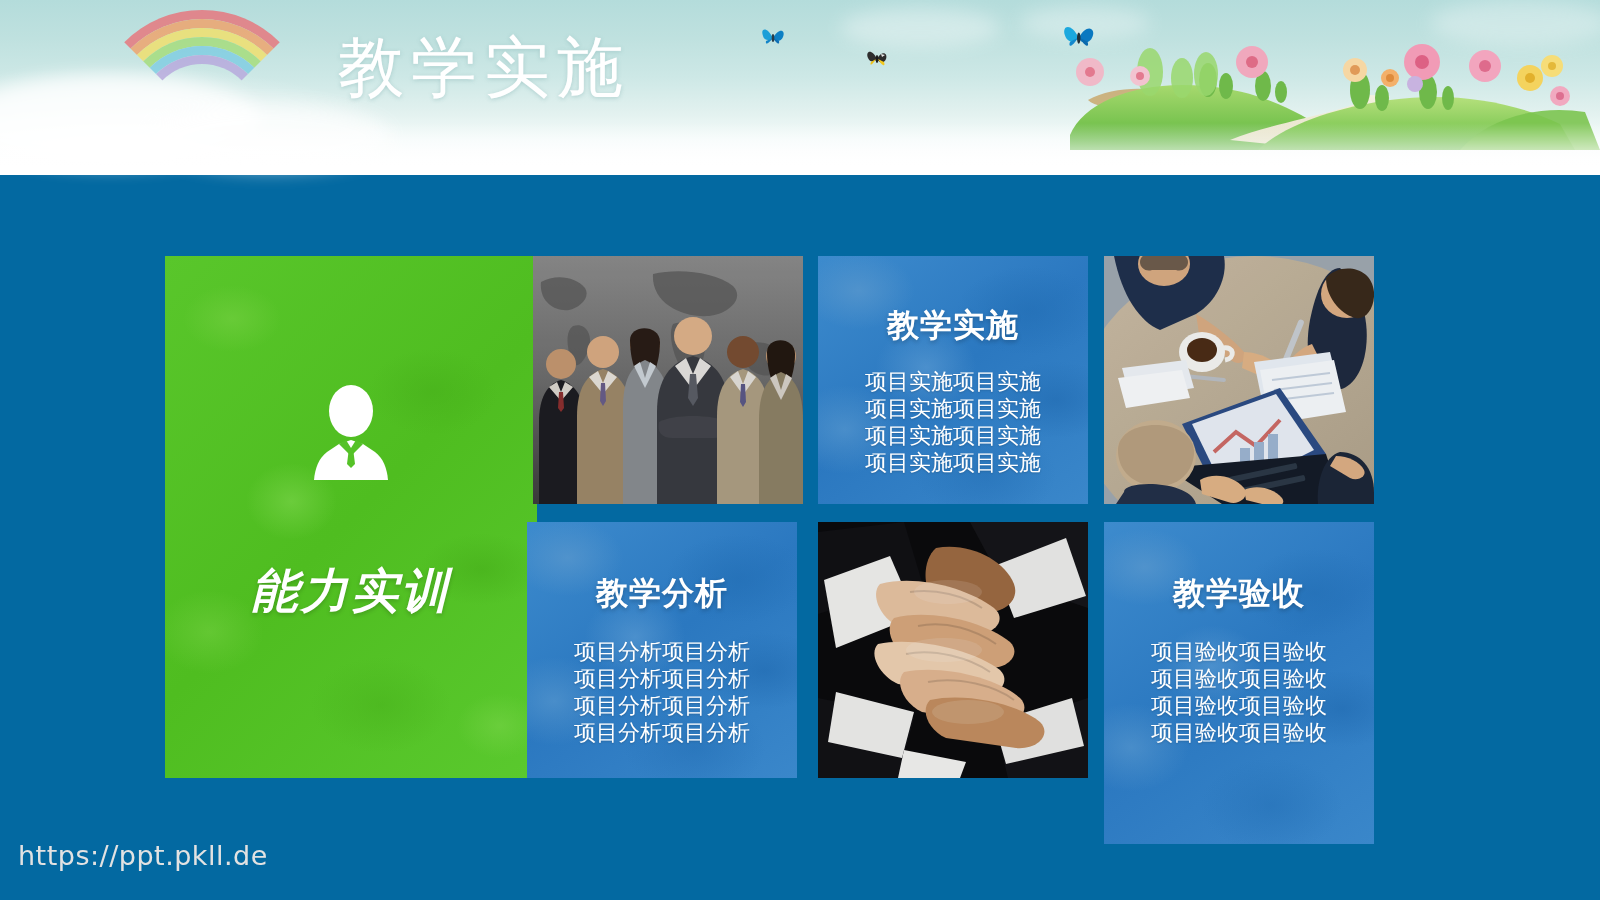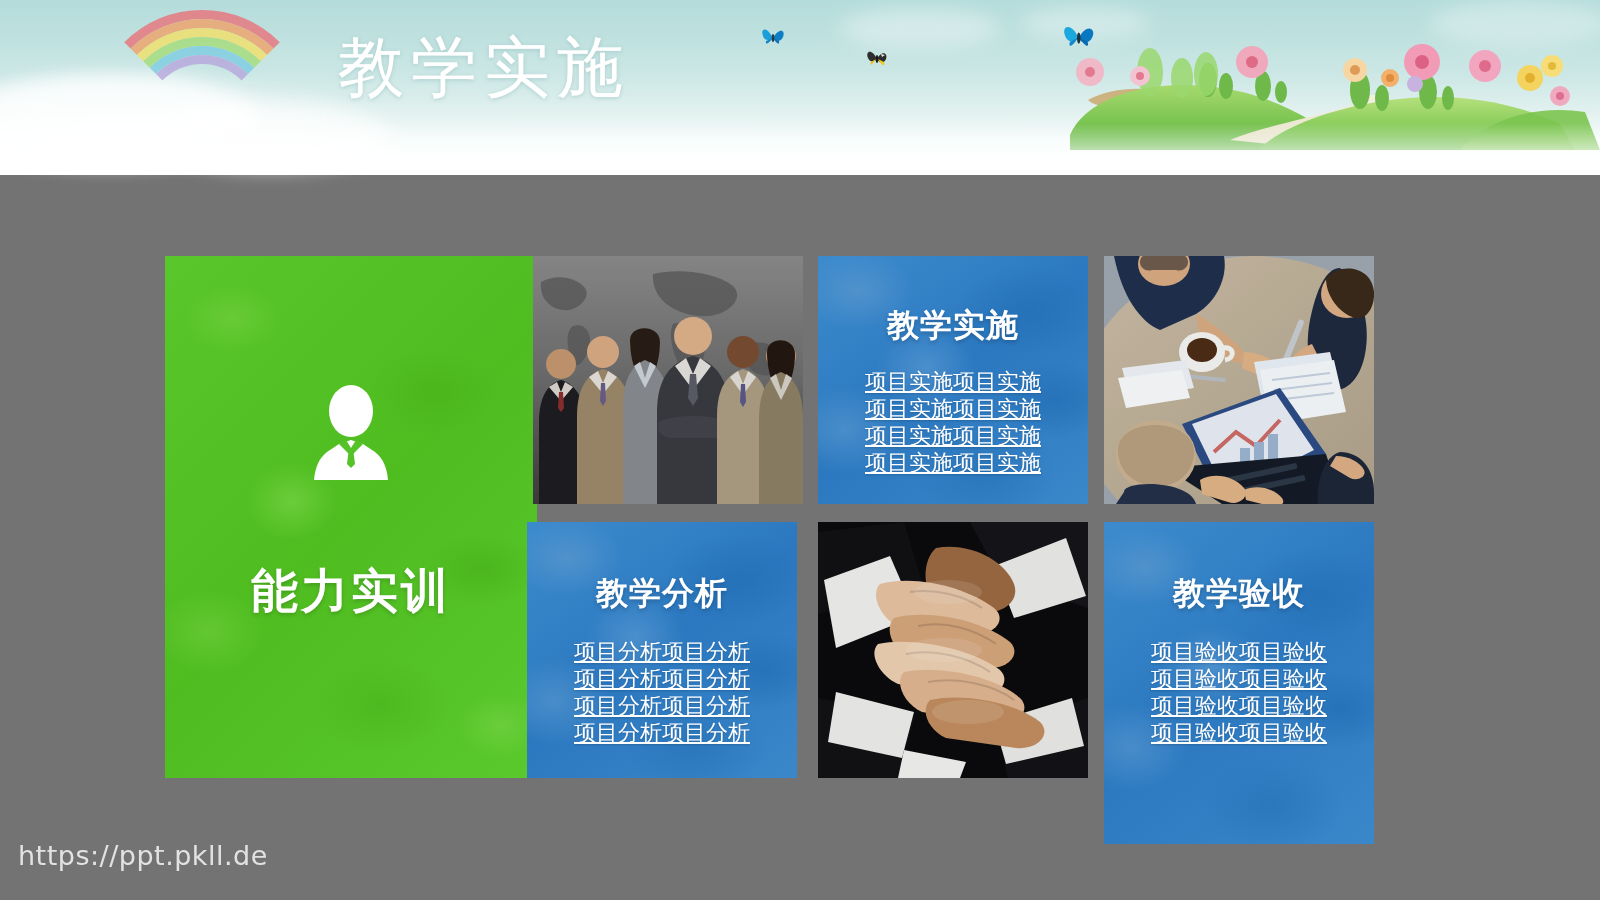--- a/index.html
+++ b/index.html
@@ -9,21 +9,21 @@
     height: 900px;
     overflow: hidden;
     background: #ffffff;
     font-family: "Liberation Sans", "DejaVu Sans", sans-serif;
   }
 
   #slide {
     position: relative;
     width: 1600px;
     height: 900px;
-    background: #737373;
+    background: #0369a1;
     overflow: hidden;
   }
 
   
   .header-band {
     position: absolute;
     left: 0; top: 0;
     width: 1600px; height: 175px;
     background:
       radial-gradient(ellipse 420px 120px at 120px 150px, rgba(255,255,255,0.95) 0%, rgba(255,255,255,0.0) 70%),
@@ -113,20 +113,21 @@
       radial-gradient(ellipse 90px 60px at 72% 26%, rgba(70,175,26,0.55) 0%, rgba(70,175,26,0) 72%),
       radial-gradient(ellipse 65px 55px at 34% 47%, rgba(118,210,70,0.70) 0%, rgba(118,210,70,0) 70%),
       radial-gradient(ellipse 85px 50px at 85% 60%, rgba(68,172,24,0.55) 0%, rgba(68,172,24,0) 72%),
       radial-gradient(ellipse 75px 58px at 12% 72%, rgba(112,206,62,0.6) 0%, rgba(112,206,62,0) 72%),
       radial-gradient(ellipse 95px 65px at 58% 86%, rgba(72,178,28,0.55) 0%, rgba(72,178,28,0) 74%),
       radial-gradient(ellipse 60px 45px at 90% 90%, rgba(120,212,72,0.55) 0%, rgba(120,212,72,0) 72%),
       linear-gradient(135deg, #59c62b 0%, #4fbd20 50%, #5ac92e 100%);
     display: flex;
     flex-direction: column;
     align-items: center;
+    font-style: italic;
   }
   .green-icon {
     margin-top: 128px;
     width: 92px; height: 100px;
   }
   .green-label {
     margin-top: 76px;
     font-size: 47px;
     font-weight: 700;
     color: #ffffff;
@@ -157,21 +158,20 @@
     text-shadow: 0 2px 4px rgba(0,0,0,0.22);
     font-family: "DejaVu Sans", "Liberation Sans", sans-serif;
     white-space: nowrap;
   }
   .card-body {
     color: #ffffff;
     text-align: center;
     font-family: "DejaVu Sans", "Liberation Sans", sans-serif;
     text-shadow: 0 1px 2px rgba(0,0,0,0.18);
     white-space: nowrap;
-    text-decoration: underline;
   }
   .card-body .line { display: block; }
 
   
   .blue-r1 { left: 818px; top: 256px; width: 270px; height: 248px; }
   .blue-r1 .card-title { margin-top: 48px; font-size: 32px; }
   .blue-r1 .card-body { margin-top: 20px; font-size: 22px; line-height: 27px; }
 
   
   .blue-r2a { left: 527px; top: 522px; width: 270px; height: 256px; }

